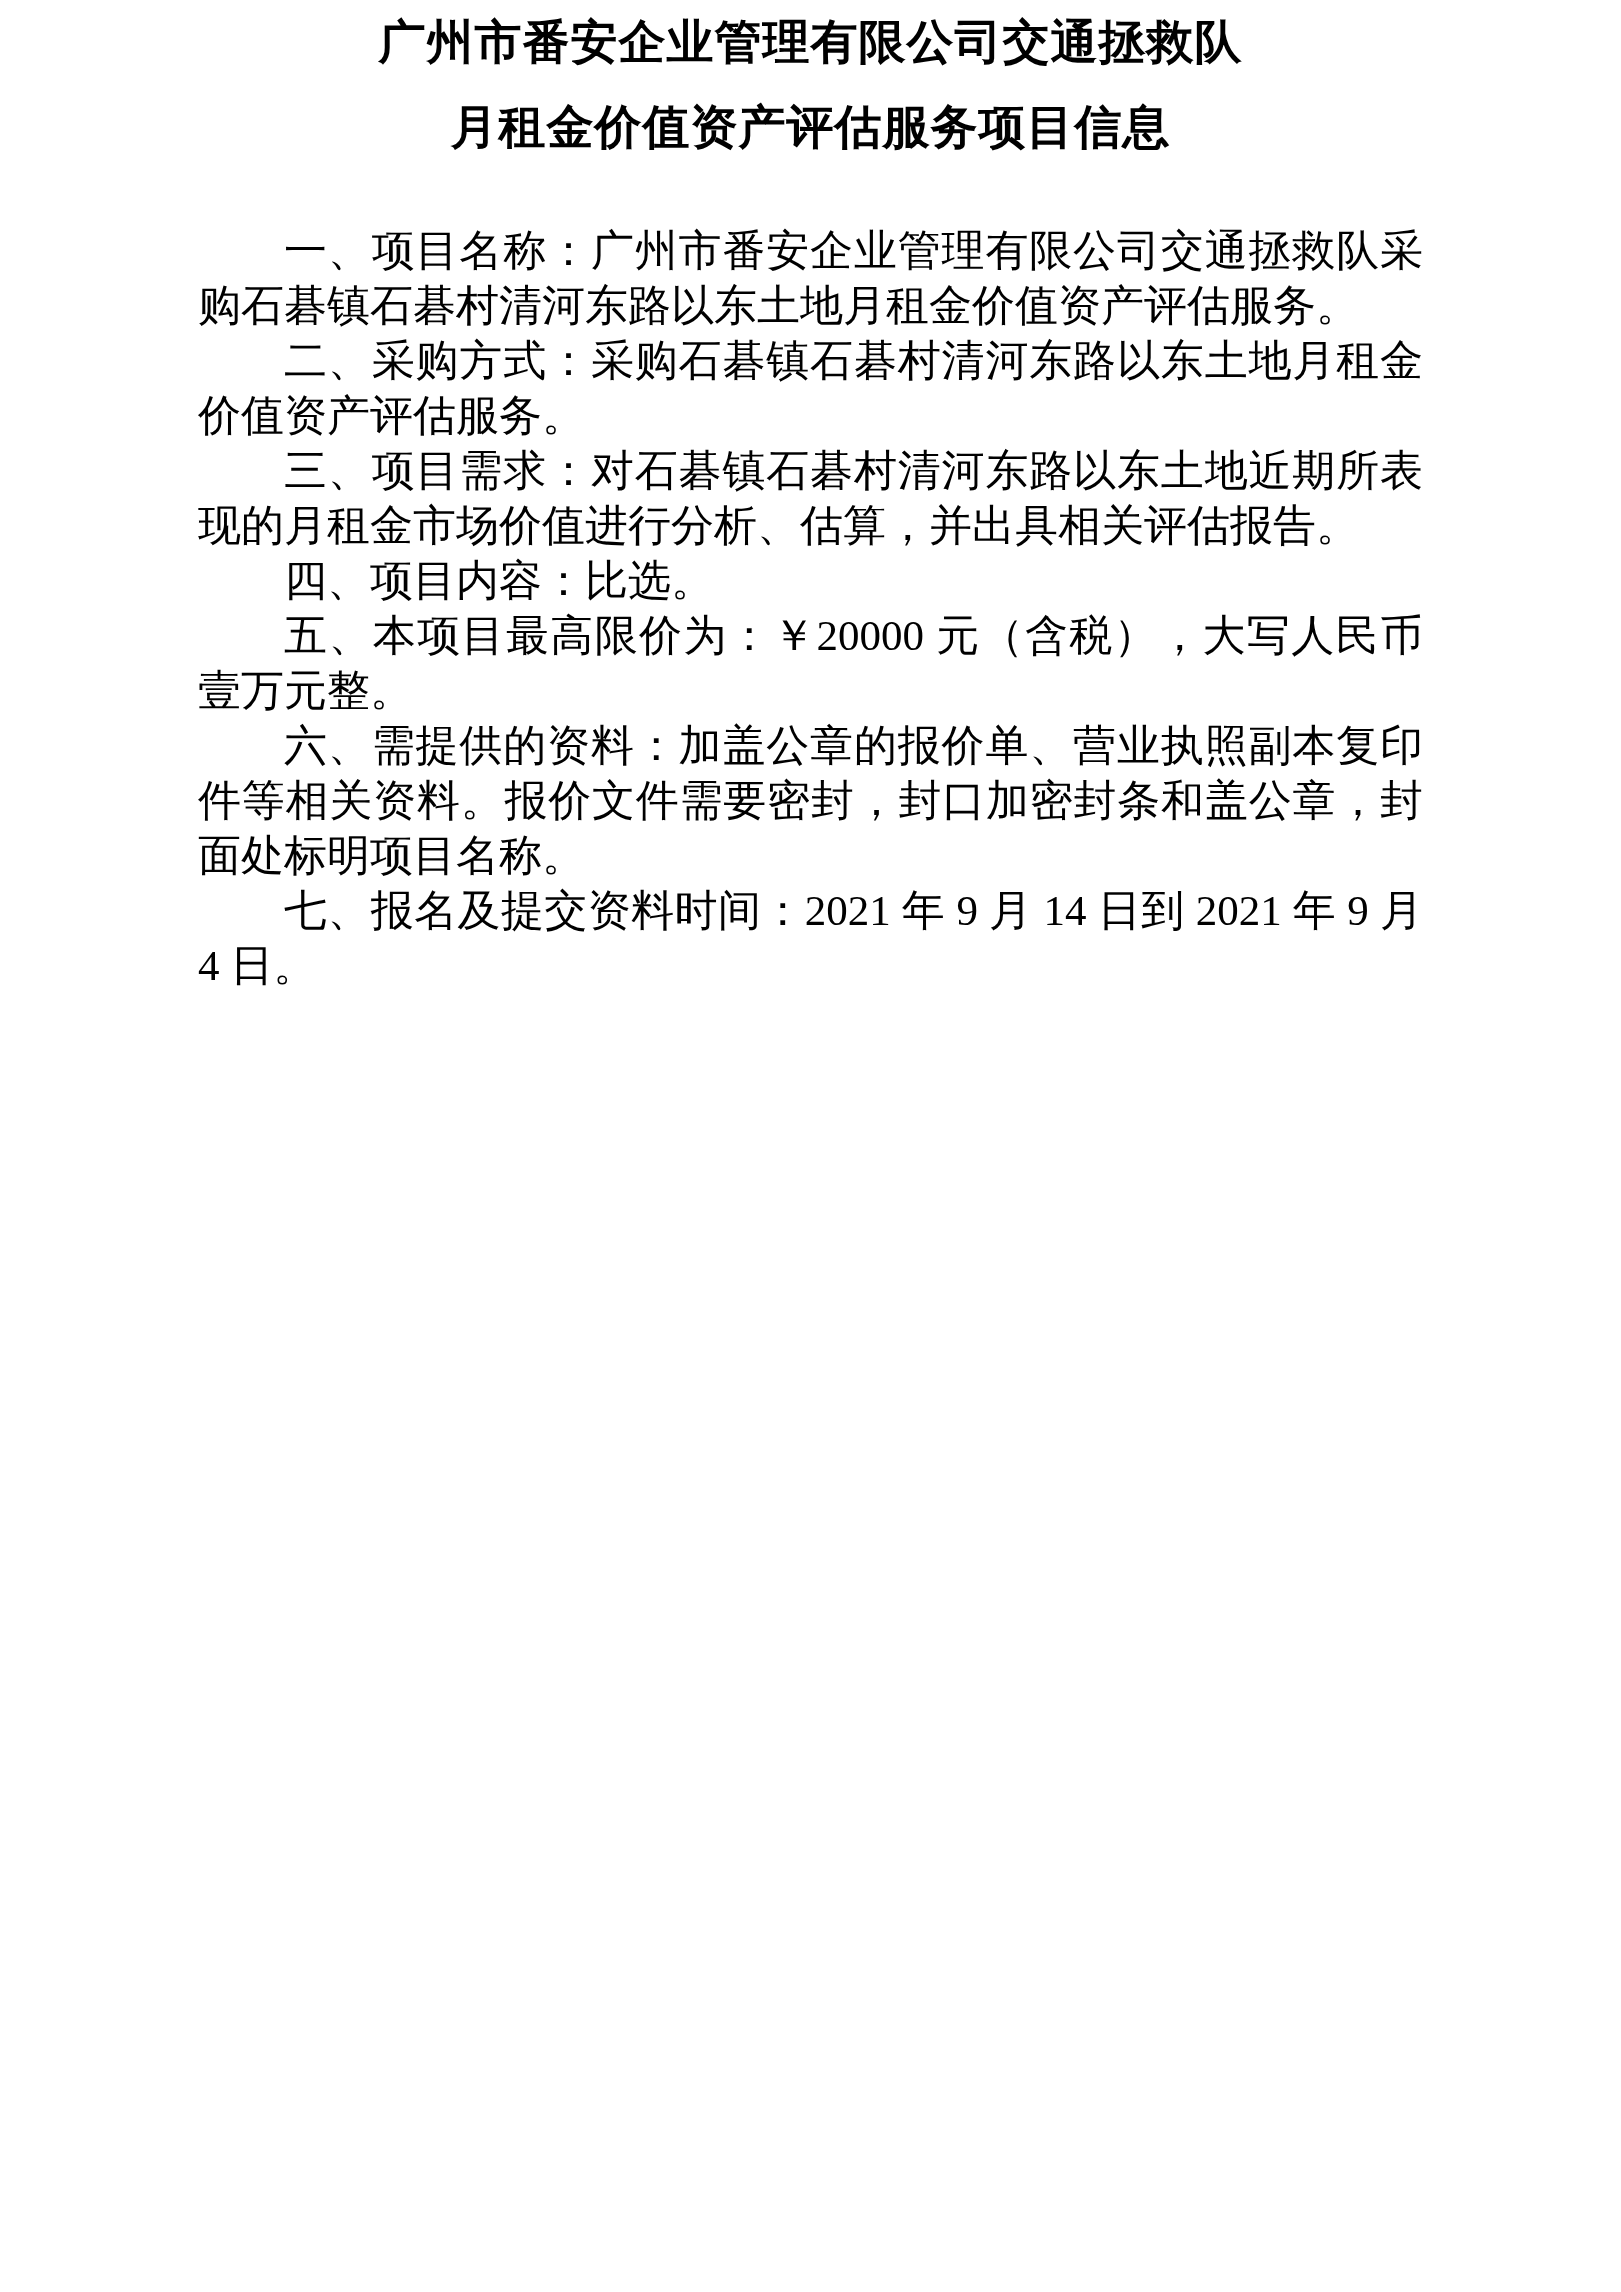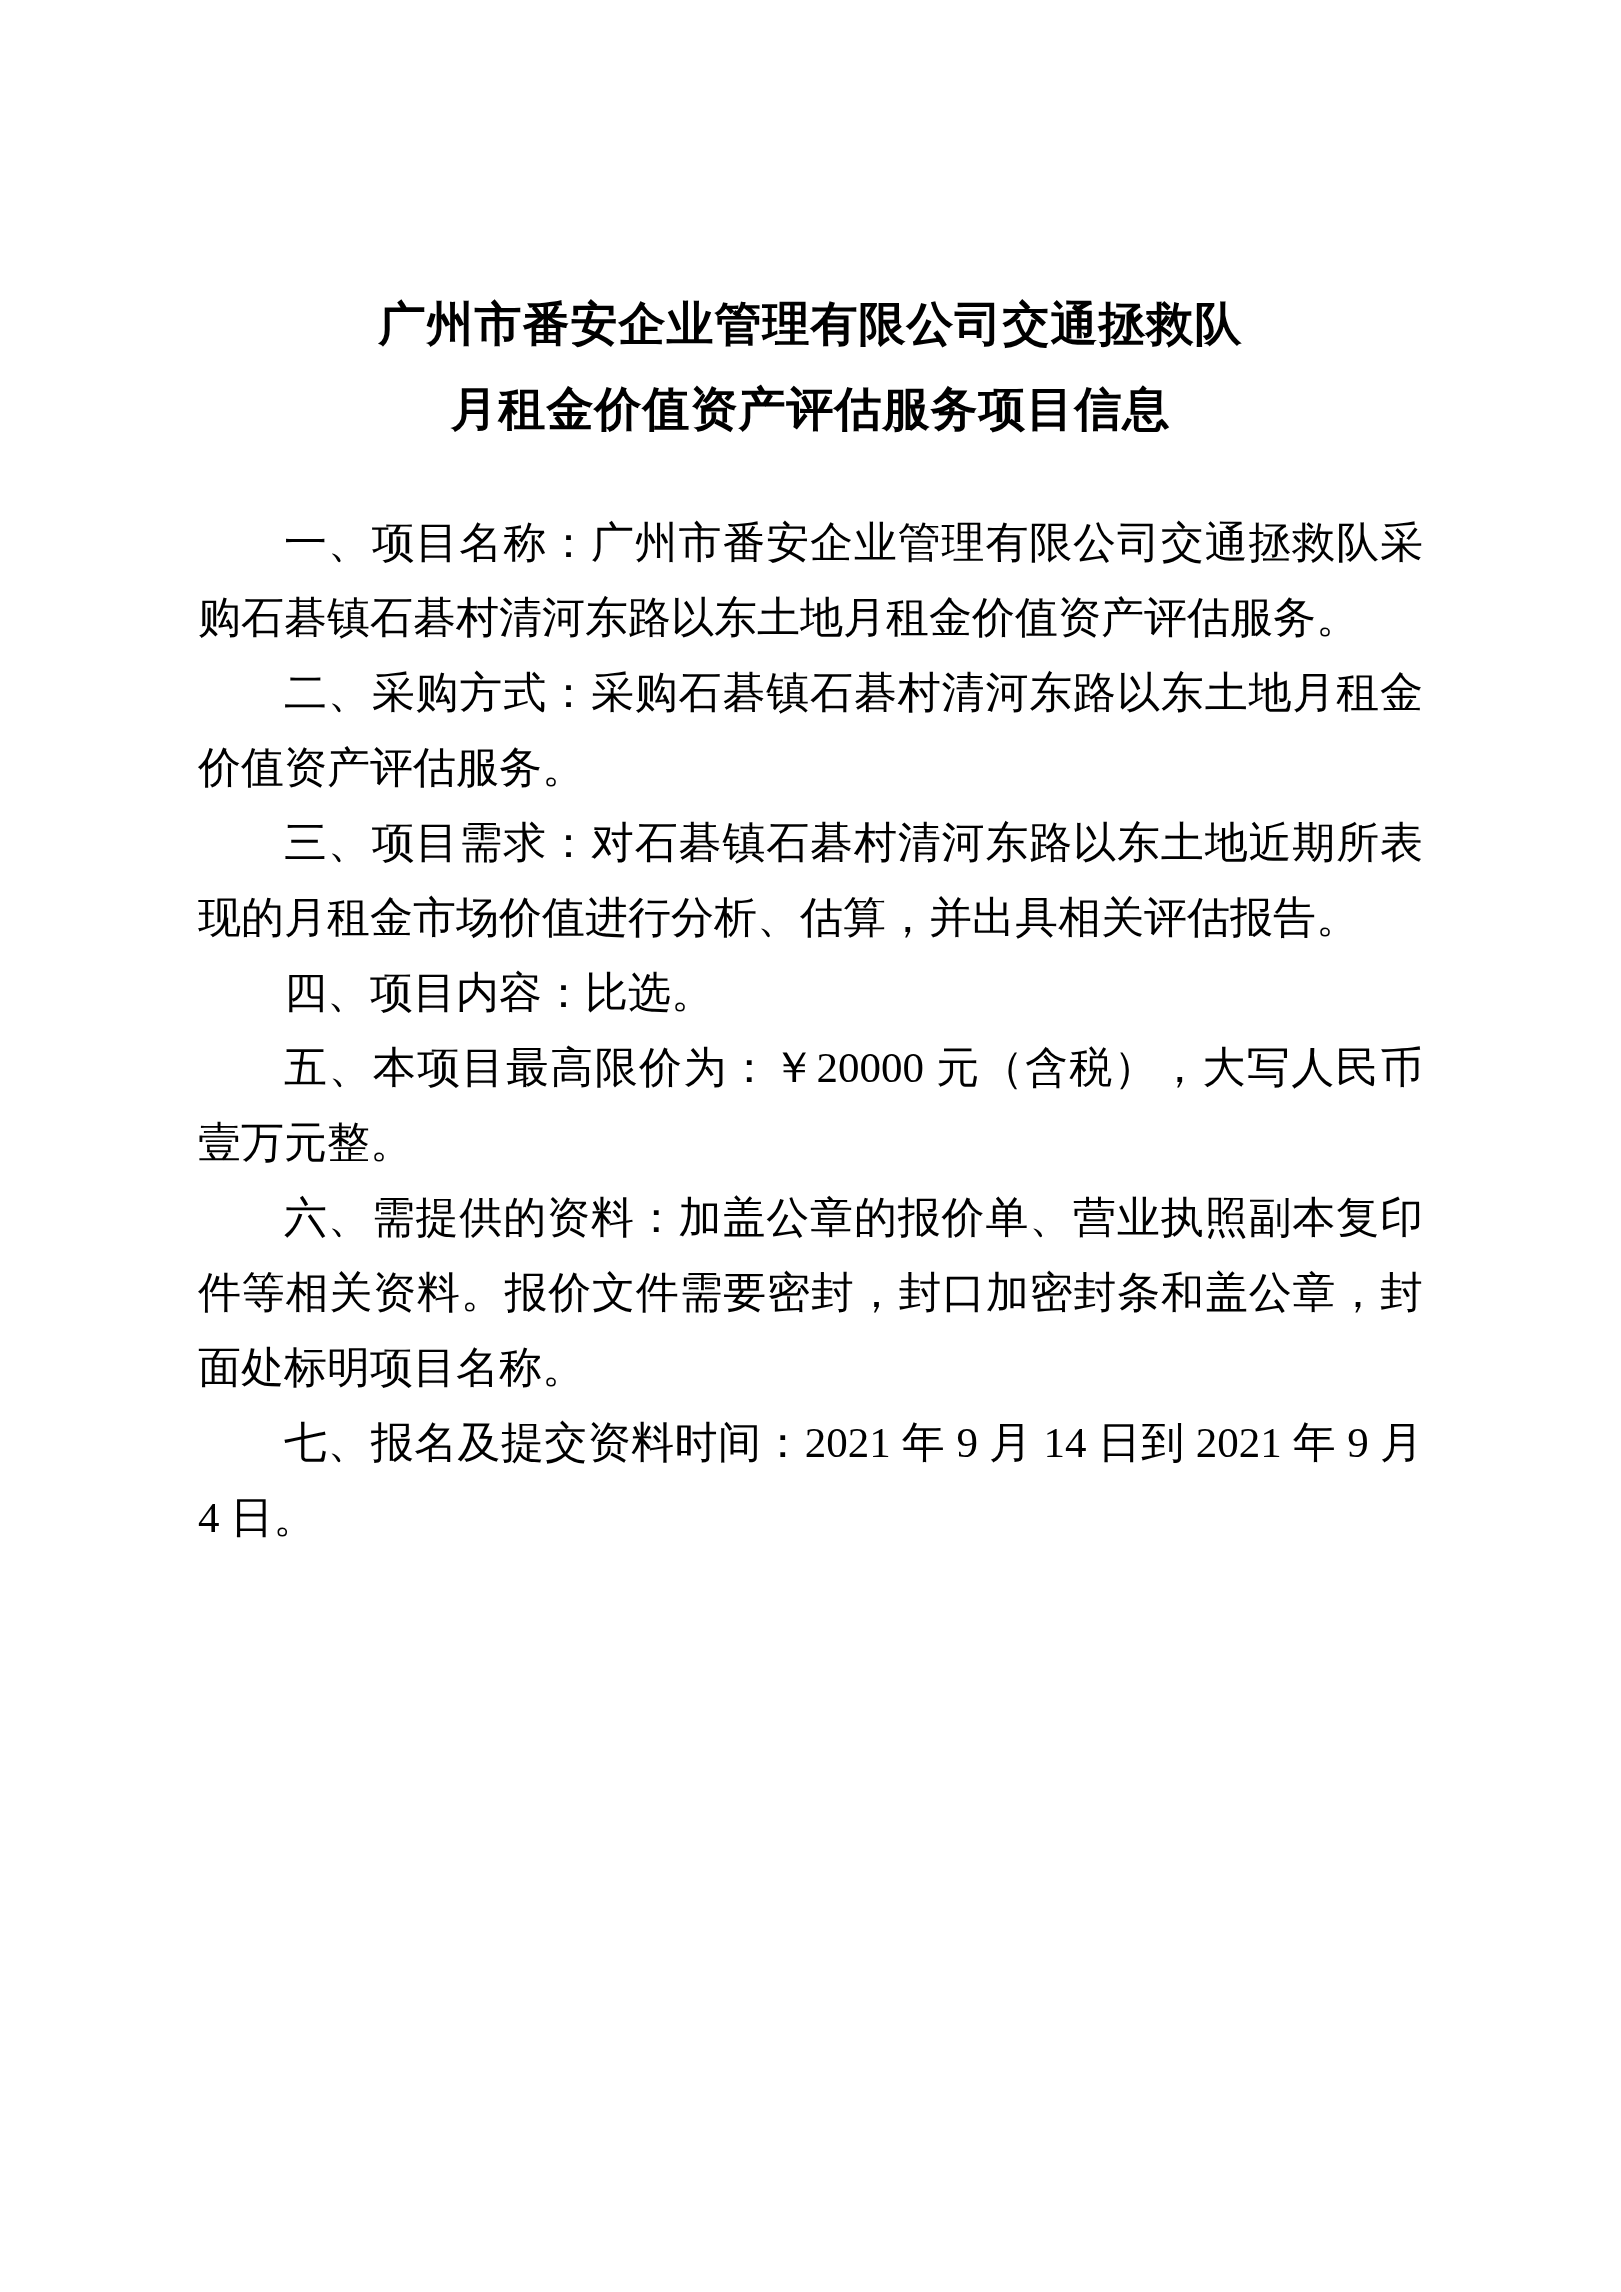--- a/index.html
+++ b/index.html
@@ -10,36 +10,35 @@
   .page {
     position: relative;
     width: 1621px;
     height: 2293px;
     background: #ffffff;
     color: #000000;
     font-family: "Liberation Serif", "DejaVu Serif", serif;
     overflow: hidden;
   }
   .title-block {
-    padding-top: 282px;
     text-align: center;
   }
   .title-line {
     font-size: 47px;
     font-weight: bold;
     line-height: 85px;
     letter-spacing: 1px;
     white-space: nowrap;
   }
   .body-block {
     margin-top: 53px;
     margin-left: 198px;
     width: 1225px;
     font-size: 43px;
-    line-height: 75px;
+    line-height: 55px;
     text-align: justify;
     text-justify: inter-character;
   }
   .para {
     margin: 0;
     text-indent: 2em;
   }
 </style>
 </head>
 <body>

